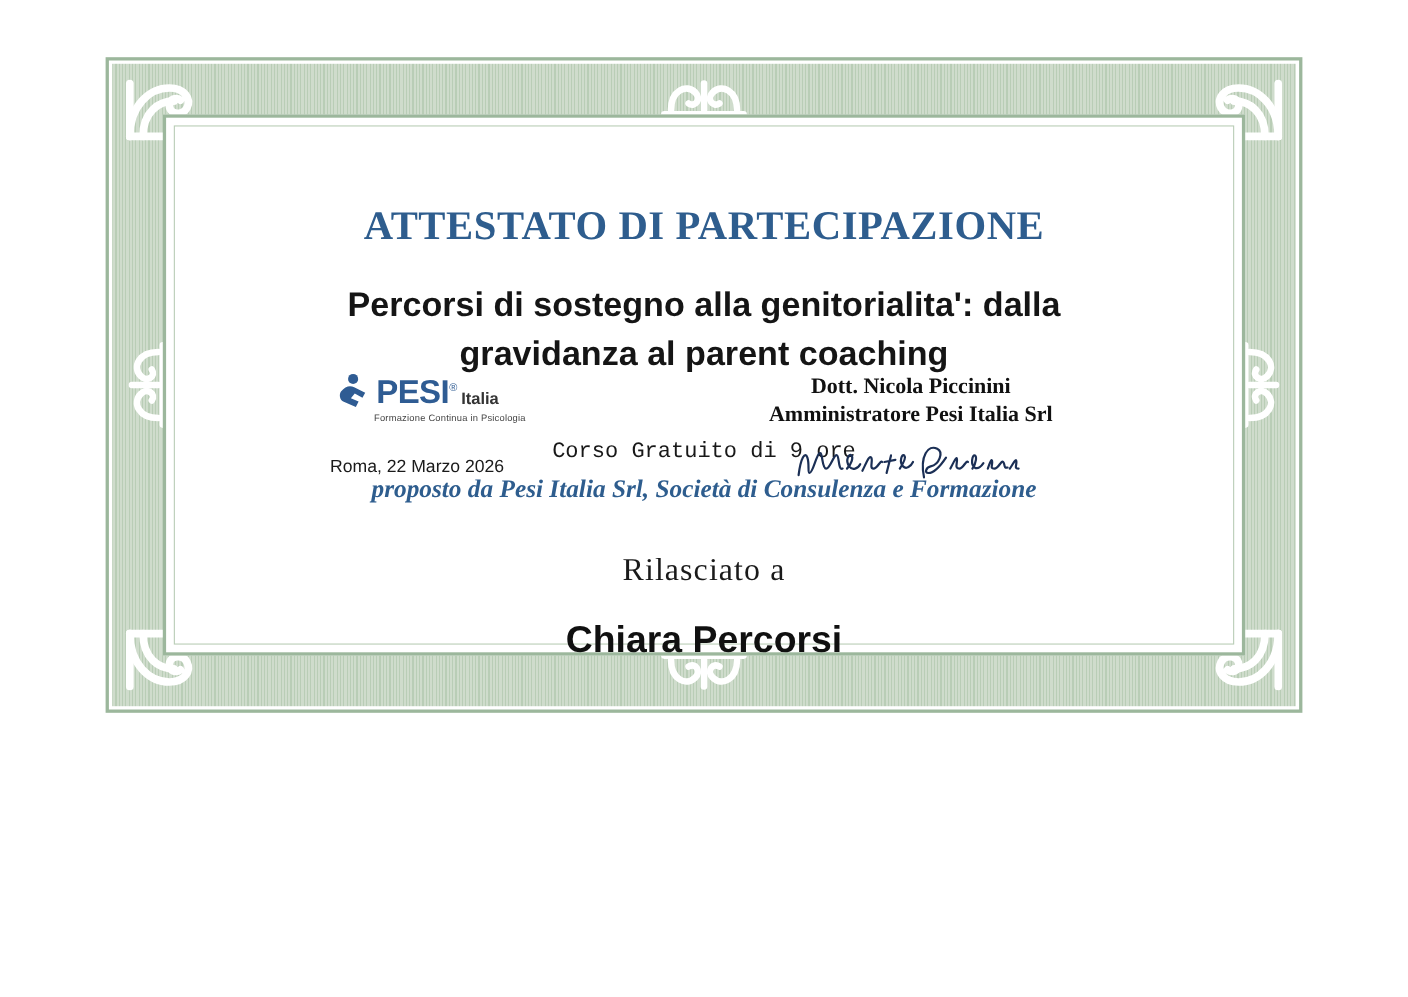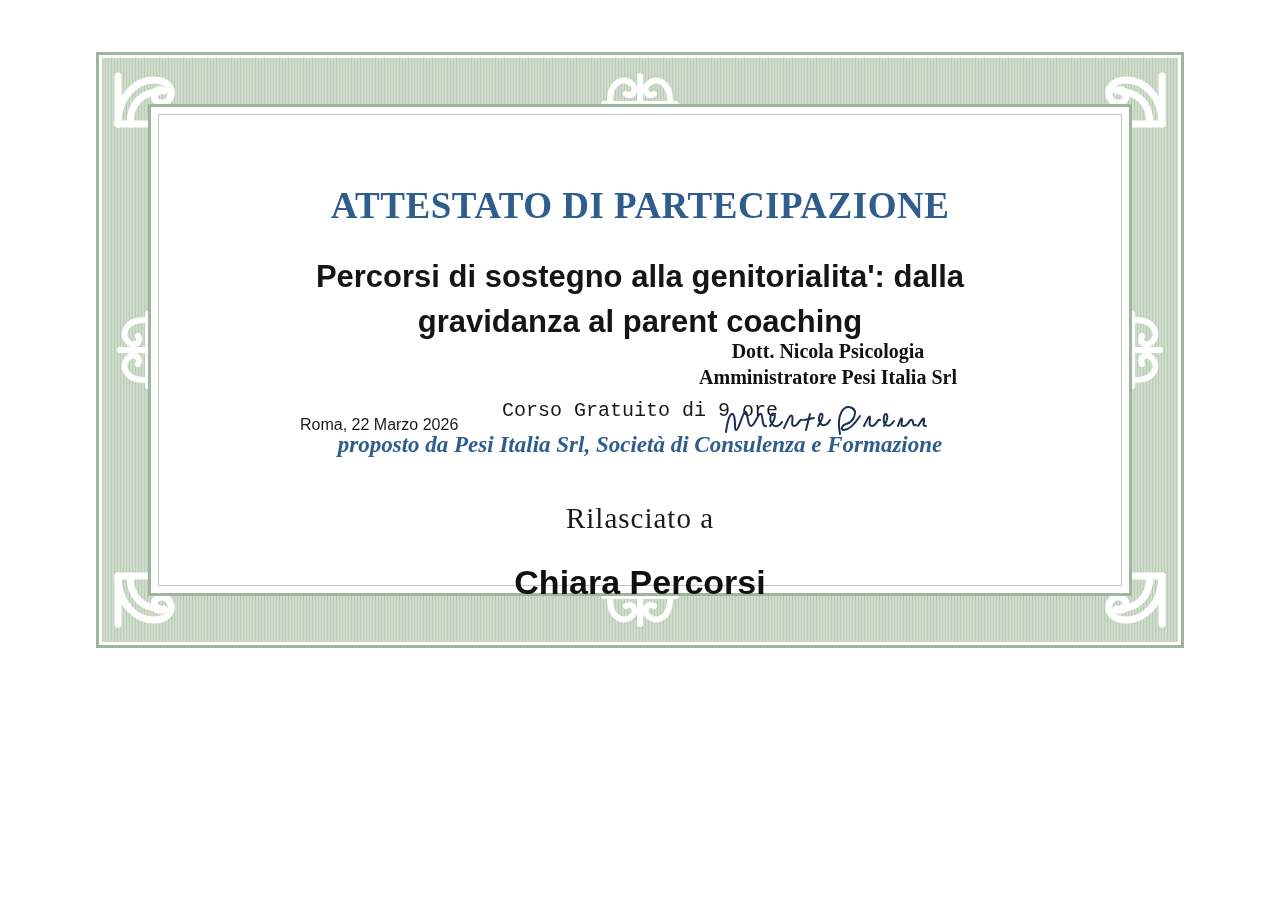--- a/index.html
+++ b/index.html
@@ -332,25 +332,38 @@
 
       <div class="proposer">proposto da Pesi Italia Srl, Società di Consulenza e Formazione</div>
 
       <div class="released">Rilasciato  a</div>
 
       <div class="recipient">Chiara Percorsi</div>
     </div>
 
     <div class="footer">
 
+      <div class="logo-block">
+        <div class="logo-row">
+          <span class="logo-mark">
+            <svg width="34" height="34" viewBox="0 0 34 34">
+              <circle cx="17" cy="6.5" r="4.6" fill="#2f5c93"></circle>
+              <path d="M6 18 C10 13 14 12 18 14 L28 19 L25.5 23.5 L18.5 19.8 L15 24 L22 27 L19.5 32 L8 27 C5 25.6 4 21 6 18 Z" fill="#2f5c93"></path>
+            </svg>
+          </span>
+          <span class="logo-word"><span>PESI</span><span class="logo-reg">®</span></span>
+          <span class="logo-italia">Italia</span>
+        </div>
+        <div class="logo-tag">Formazione Continua in Psicologia</div>
+      </div>
 
       <div class="place-date">Roma, 22 Marzo 2026</div>
 
       <div class="signer">
-        <div class="signer-name">Dott. Nicola Psicologia</div>
+        <div class="signer-name">Dott. Nicola Piccinini</div>
         <div class="signer-role">Amministratore Pesi Italia Srl</div>
         <div class="signature" title="Nicola Piccinini">
           <svg width="220" height="46" viewBox="0 0 220 46">
             <g fill="none" stroke="#1b2f55" stroke-width="2" stroke-linecap="round">
               <path d="M8 36 C10 20 14 14 16 20 C18 26 16 34 18 34 C21 34 24 18 27 16 C30 14 29 30 33 30 C37 30 40 16 43 18 C45 19 44 32 48 30"></path>
               <path d="M52 30 C56 26 58 20 56 18 C54 16 50 22 54 28 C57 32 62 30 64 26"></path>
               <path d="M66 32 C70 24 72 18 74 20 C76 22 72 30 76 30 C80 30 82 22 84 24"></path>
               <path d="M88 34 L92 18 M86 24 L96 22"></path>
               <path d="M100 30 C104 24 106 20 104 18 C102 16 99 24 103 28 C106 31 110 28 112 24"></path>
               <path d="M122 38 C118 18 126 8 134 12 C140 15 136 26 128 28 C124 29 122 34 126 34 C132 34 138 26 142 20"></path>

